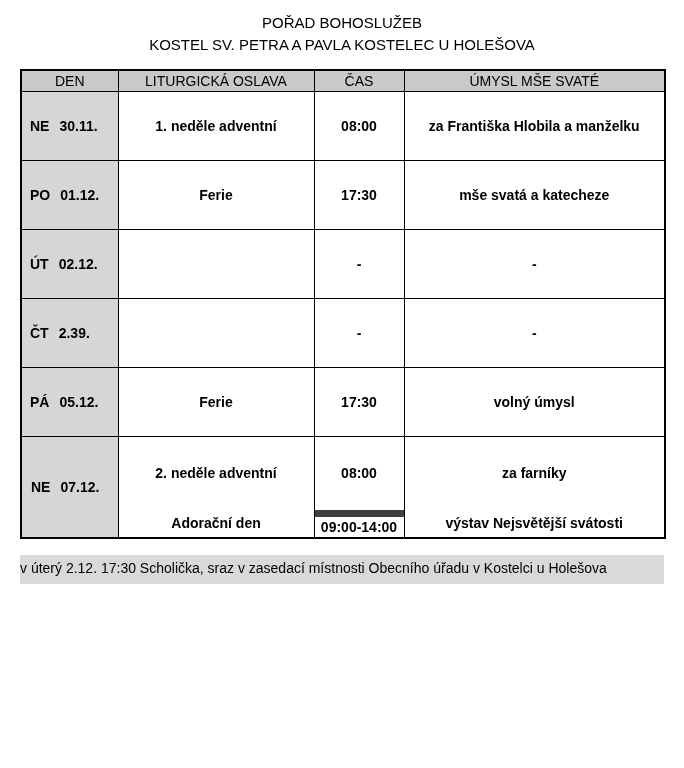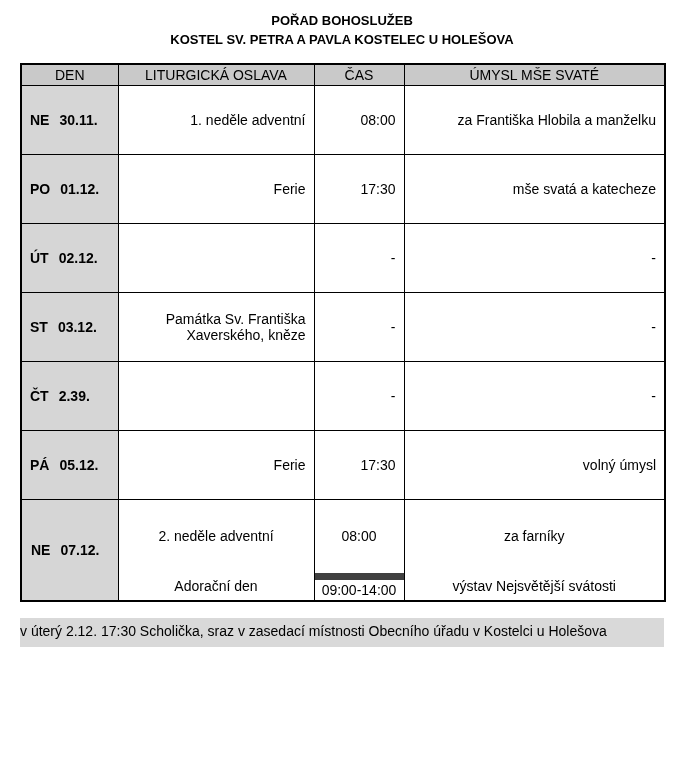--- a/index.html
+++ b/index.html
@@ -7,45 +7,46 @@
   body {
     width: 684px;
     height: 768px;
     background: #ffffff;
     color: #000000;
     font-family: "Liberation Sans", "DejaVu Sans", sans-serif;
   }
   .page { padding: 12px 20px 0 20px; }
 
   .titles { text-align: center; line-height: 1.45; }
-  .title, .subtitle { font-size: 13px; font-weight: bold; }
+  .title, .subtitle { font-size: 15px; font-weight: normal; }
   .daterange { font-size: 14px; }
 
   table.schedule {
     margin-top: 13px;
     border-collapse: collapse;
     table-layout: fixed;
     width: 644px;
     border: 2px solid #000;
   }
   .schedule th {
     background: #c9c9c9;
     border: 1px solid #000;
     font-size: 14px;
     font-weight: normal;
     padding: 2px;
     text-align: center;
   }
   .schedule td {
     border: 1px solid #000;
     font-size: 14px;
-    text-align: right;
+    text-align: center;
     vertical-align: middle;
     height: 69px;
     padding: 2px 8px;
+    font-weight: bold;
   }
   .schedule td.day {
     background: #d6d6d6;
     text-align: left;
     font-weight: bold;
     white-space: nowrap;
   }
   .day .dt { margin-left: 10px; }
 
   tr.tall td { height: 100px; padding: 0; }
@@ -111,28 +112,20 @@
 
       <tr>
         <td class="day">
           <span class="d">ÚT</span><span class="dt">02.12.</span>
         </td>
         <td></td>
         <td>-</td>
         <td>-</td>
       </tr>
 
-      <tr>
-        <td class="day">
-          <span class="d">ST</span><span class="dt">03.12.</span>
-        </td>
-        <td>Památka Sv. Františka Xaverského, kněze</td>
-        <td>-</td>
-        <td>-</td>
-      </tr>
 
       <tr>
         <td class="day">
           <span class="d">ČT</span><span class="dt">2.39.</span>
         </td>
         <td></td>
         <td>-</td>
         <td>-</td>
       </tr>
 

